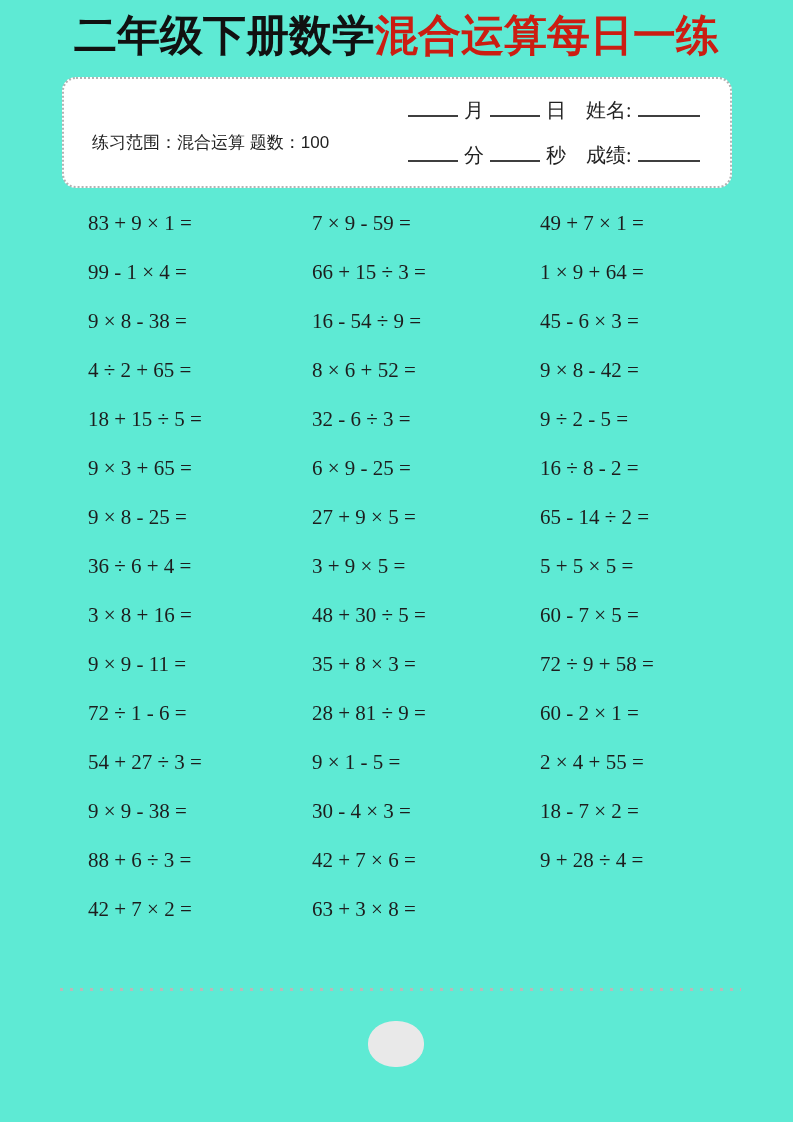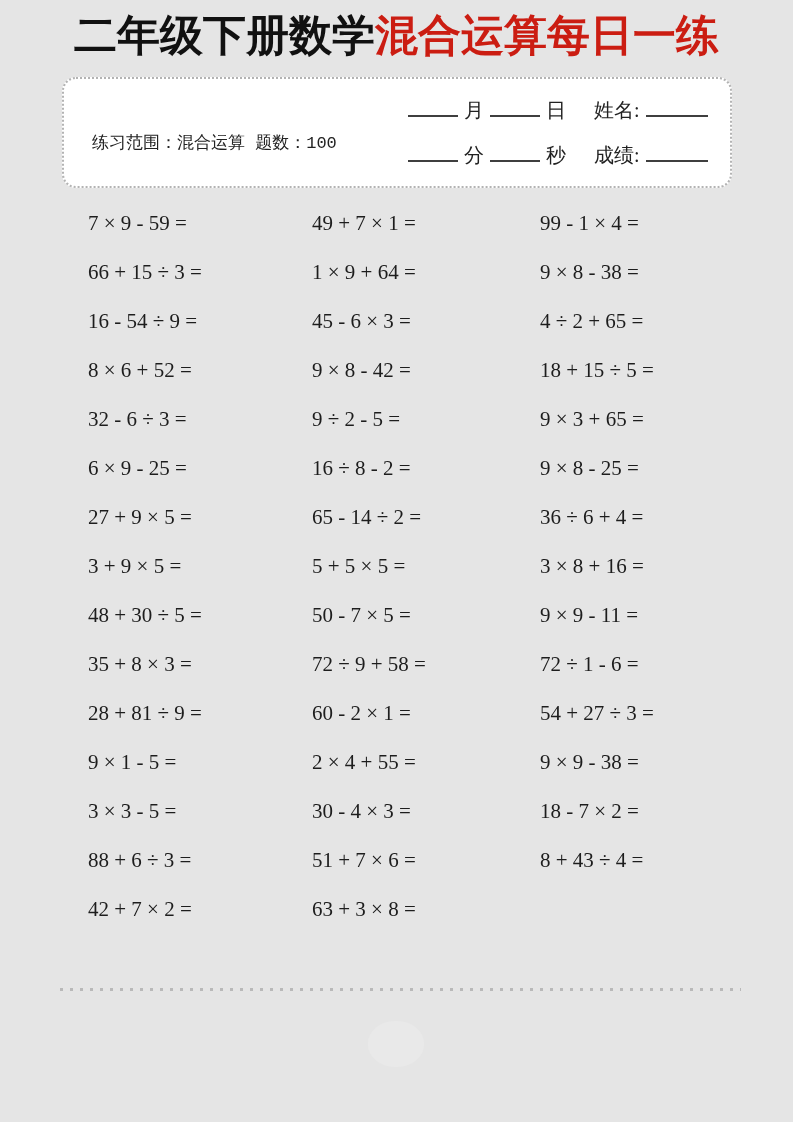--- a/index.html
+++ b/index.html
@@ -1,20 +1,20 @@
 <!DOCTYPE html>
 <html><head>
 <meta charset="utf-8">
 <style>
   html, body { margin: 0; padding: 0; background: #ffffff; }
   .page {
     position: relative;
     width: 793px;
     height: 1122px;
-    background: #e5e5e5;
+    background: #5eead4;
     overflow: hidden;
     font-family: "Liberation Sans", sans-serif;
   }
   .title {
     position: absolute;
     top: 12px;
     left: 0;
     width: 100%;
     margin: 0;
     text-align: center;
@@ -37,21 +37,21 @@
     border: 2px dotted #b3b3b3;
     border-radius: 14px;
     background: #ffffff;
   }
   .scope-text {
     position: absolute;
     left: 28px;
     top: 52px;
     font-size: 17px;
     color: #222222;
-    font-family: Liberation Mono, monospace;
+    font-family: Liberation Sans, sans-serif;
     white-space: nowrap;
   }
   .info-right {
     position: absolute;
     left: 338px;
     top: 18px;
   }
   .fill-line {
     display: flex;
     align-items: baseline;
@@ -62,21 +62,21 @@
     font-family: "Liberation Serif", "DejaVu Serif", serif;
     white-space: nowrap;
   }
   .blank {
     display: inline-block;
     border-bottom: 2px solid #3f3f3f;
     height: 14px;
   }
   .blank.w50 { width: 50px; margin: 0 6px; }
   .blank.w62 { width: 62px; margin-left: 6px; }
-  .label-gap { margin-left: 28px; }
+  .label-gap { margin-left: 20px; }
 
   .problems {
     position: absolute;
     left: 88px;
     top: 199px;
     display: grid;
     grid-template-columns: 224px 228px 253px;
     grid-auto-rows: 49px;
   }
   .problem {
@@ -130,20 +130,21 @@
         <span>分</span>
         <span class="blank w50"></span>
         <span>秒</span>
         <span class="label-gap">成绩:</span>
         <span class="blank w62"></span>
       </div>
     </div>
   </div>
 
   <div class="problems">
+      <div class="problem">83 + 9 × 1 =</div>
       <div class="problem">7 × 9 - 59 =</div>
       <div class="problem">49 + 7 × 1 =</div>
       <div class="problem">99 - 1 × 4 =</div>
       <div class="problem">66 + 15 ÷ 3 =</div>
       <div class="problem">1 × 9 + 64 =</div>
       <div class="problem">9 × 8 - 38 =</div>
       <div class="problem">16 - 54 ÷ 9 =</div>
       <div class="problem">45 - 6 × 3 =</div>
       <div class="problem">4 ÷ 2 + 65 =</div>
       <div class="problem">8 × 6 + 52 =</div>
@@ -155,37 +156,36 @@
       <div class="problem">6 × 9 - 25 =</div>
       <div class="problem">16 ÷ 8 - 2 =</div>
       <div class="problem">9 × 8 - 25 =</div>
       <div class="problem">27 + 9 × 5 =</div>
       <div class="problem">65 - 14 ÷ 2 =</div>
       <div class="problem">36 ÷ 6 + 4 =</div>
       <div class="problem">3 + 9 × 5 =</div>
       <div class="problem">5 + 5 × 5 =</div>
       <div class="problem">3 × 8 + 16 =</div>
       <div class="problem">48 + 30 ÷ 5 =</div>
-      <div class="problem">50 - 7 × 5 =</div>
+      <div class="problem">60 - 7 × 5 =</div>
       <div class="problem">9 × 9 - 11 =</div>
       <div class="problem">35 + 8 × 3 =</div>
       <div class="problem">72 ÷ 9 + 58 =</div>
       <div class="problem">72 ÷ 1 - 6 =</div>
       <div class="problem">28 + 81 ÷ 9 =</div>
       <div class="problem">60 - 2 × 1 =</div>
       <div class="problem">54 + 27 ÷ 3 =</div>
       <div class="problem">9 × 1 - 5 =</div>
       <div class="problem">2 × 4 + 55 =</div>
       <div class="problem">9 × 9 - 38 =</div>
-      <div class="problem">3 × 3 - 5 =</div>
       <div class="problem">30 - 4 × 3 =</div>
       <div class="problem">18 - 7 × 2 =</div>
       <div class="problem">88 + 6 ÷ 3 =</div>
-      <div class="problem">51 + 7 × 6 =</div>
-      <div class="problem">8 + 43 ÷ 4 =</div>
+      <div class="problem">42 + 7 × 6 =</div>
+      <div class="problem">9 + 28 ÷ 4 =</div>
       <div class="problem">42 + 7 × 2 =</div>
       <div class="problem">63 + 3 × 8 =</div>
     </div>
 
   <div class="bottom-dash"></div>
 
   <div class="bottom-oval"></div>
 
 </div>
 

